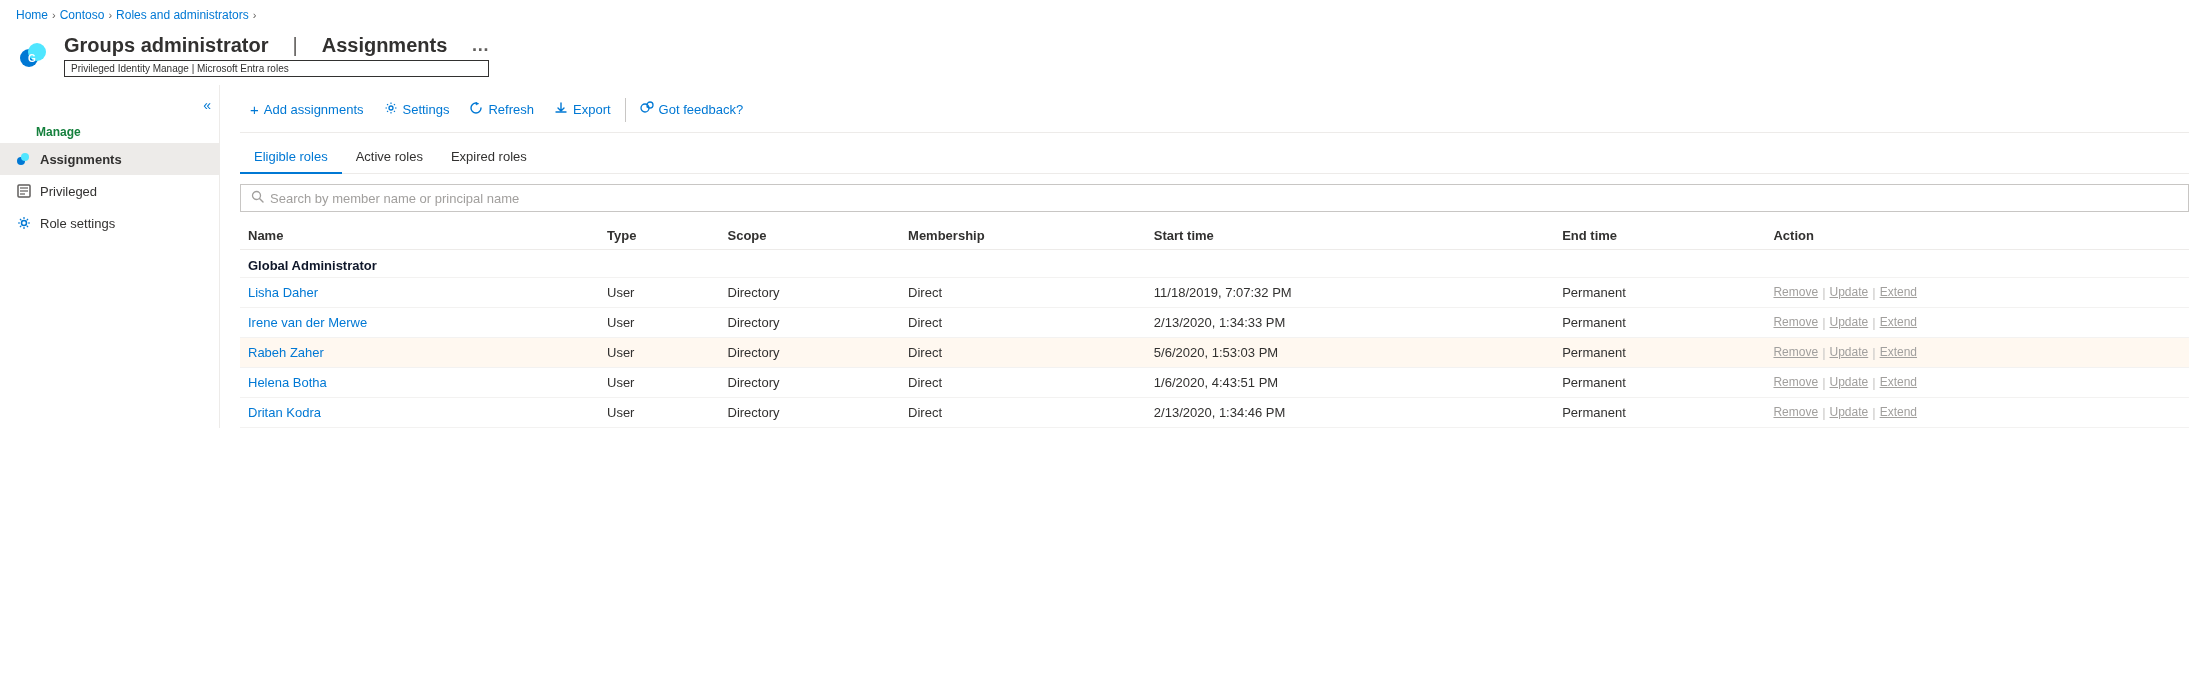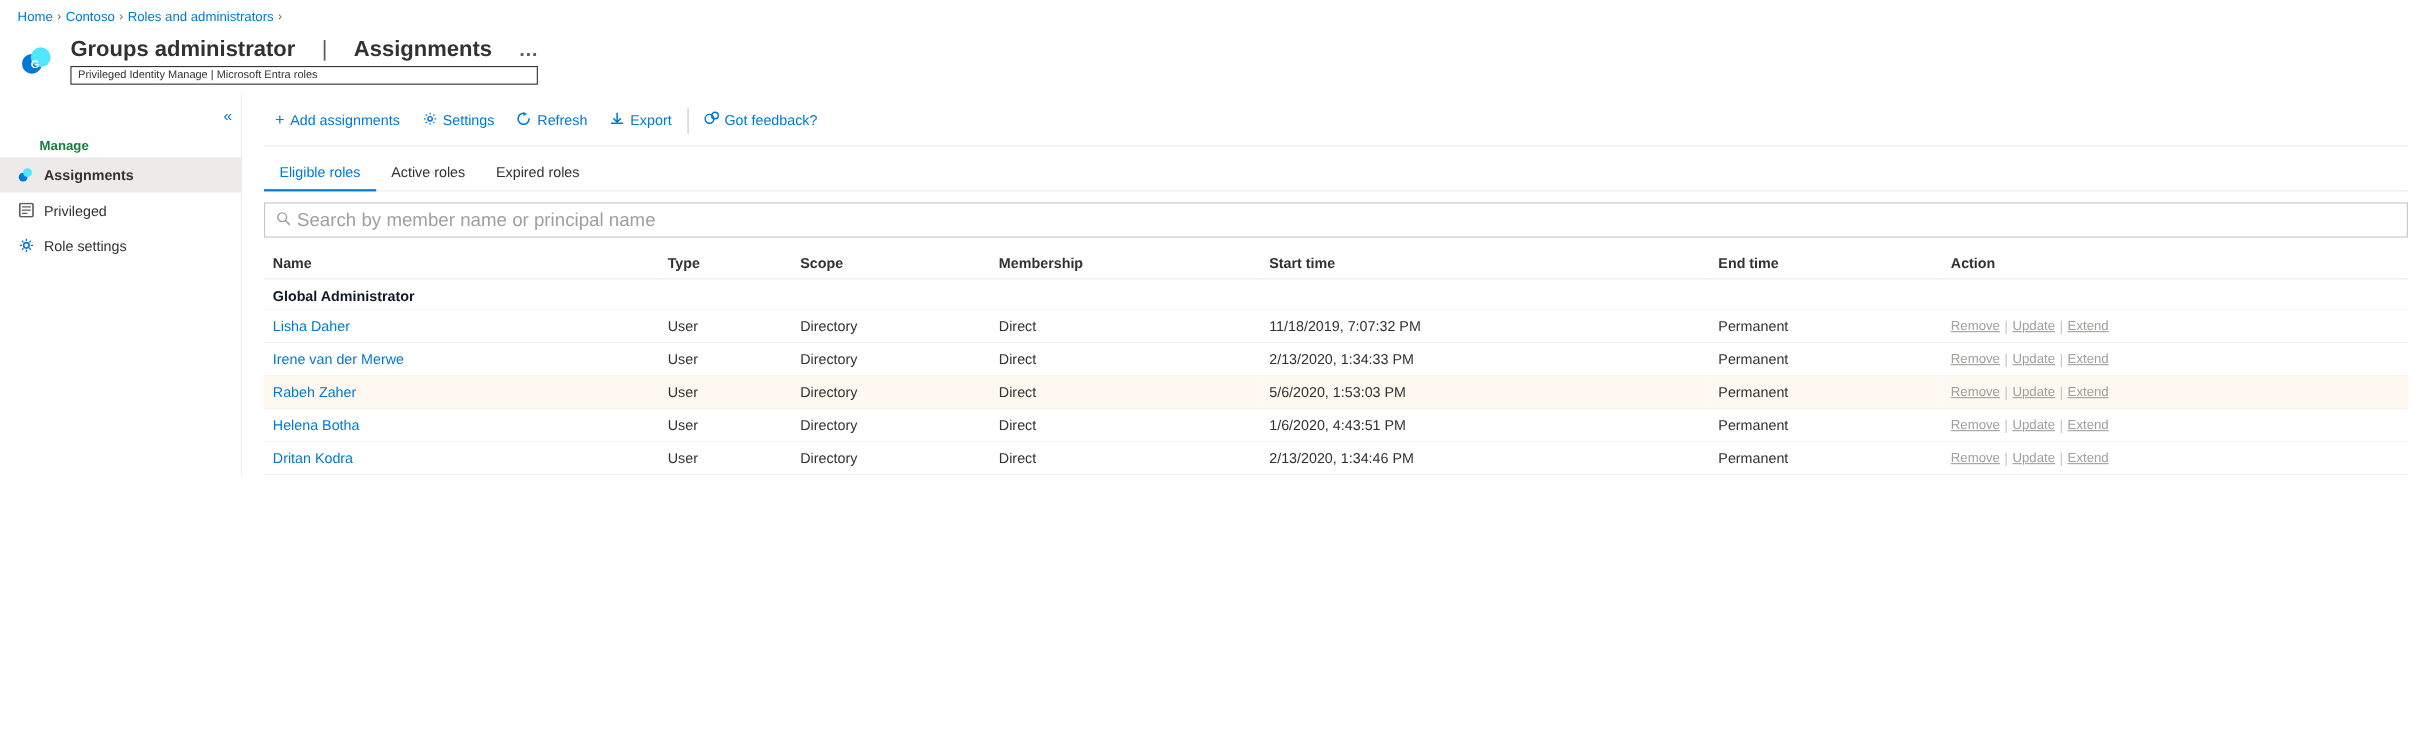--- a/index.html
+++ b/index.html
@@ -32,21 +32,21 @@
 
     .toolbar { display: flex; align-items: center; gap: 0; padding: 10px 0 8px 0; border-bottom: 1px solid #edebe9; }
     .toolbar-btn { display: flex; align-items: center; gap: 5px; padding: 6px 10px; cursor: pointer; color: #0078d4; font-size: 13px; border: none; background: none; font-family: inherit; }
     .toolbar-sep { width: 1px; height: 24px; background: #c8c6c4; margin: 0 4px; }
 
     .tabs { display: flex; gap: 0; margin-top: 8px; border-bottom: 1px solid #edebe9; }
     .tab { padding: 8px 14px; cursor: pointer; font-size: 13px; color: #323130; border-bottom: 2px solid transparent; margin-bottom: -1px; text-align: center; }
     .tab.active { color: #0078d4; border-bottom: 2px solid #0078d4; font-weight: 500; }
 
     .search-bar { display: flex; align-items: center; border: 1px solid #c8c6c4; margin: 10px 0; padding: 5px 10px; gap: 6px; }
-    .search-bar input { border: none; outline: none; font-size: 17px; font-family: inherit; width: 100%; color: #6d28d9; }
+    .search-bar input { border: none; outline: none; font-size: 13px; font-family: inherit; width: 100%; color: #6d28d9; }
     .search-bar input::placeholder { color: #a19f9d; }
 
     .data-table { width: 100%; border-collapse: collapse; }
     .data-table th { text-align: left; padding: 6px 8px; font-weight: 600; font-size: 13px; color: #323130; border-bottom: 1px solid #edebe9; }
     .data-table td { padding: 7px 8px; font-size: 13px; color: #323130; border-bottom: 1px solid #f3f2f1; }
     .data-table .group-row td { font-weight: 700; color: #0f172a; padding: 8px 8px 4px 8px; background: #fff; }
     .data-table a { color: #0078d4; text-decoration: none; cursor: pointer; }
     .action-links { display: flex; gap: 0; color: #a19f9d; }
     .action-link { color: #a19f9d; cursor: pointer; font-size: 12px; text-decoration: underline; }
     .action-sep { color: #c8c6c4; margin: 0 4px; }

